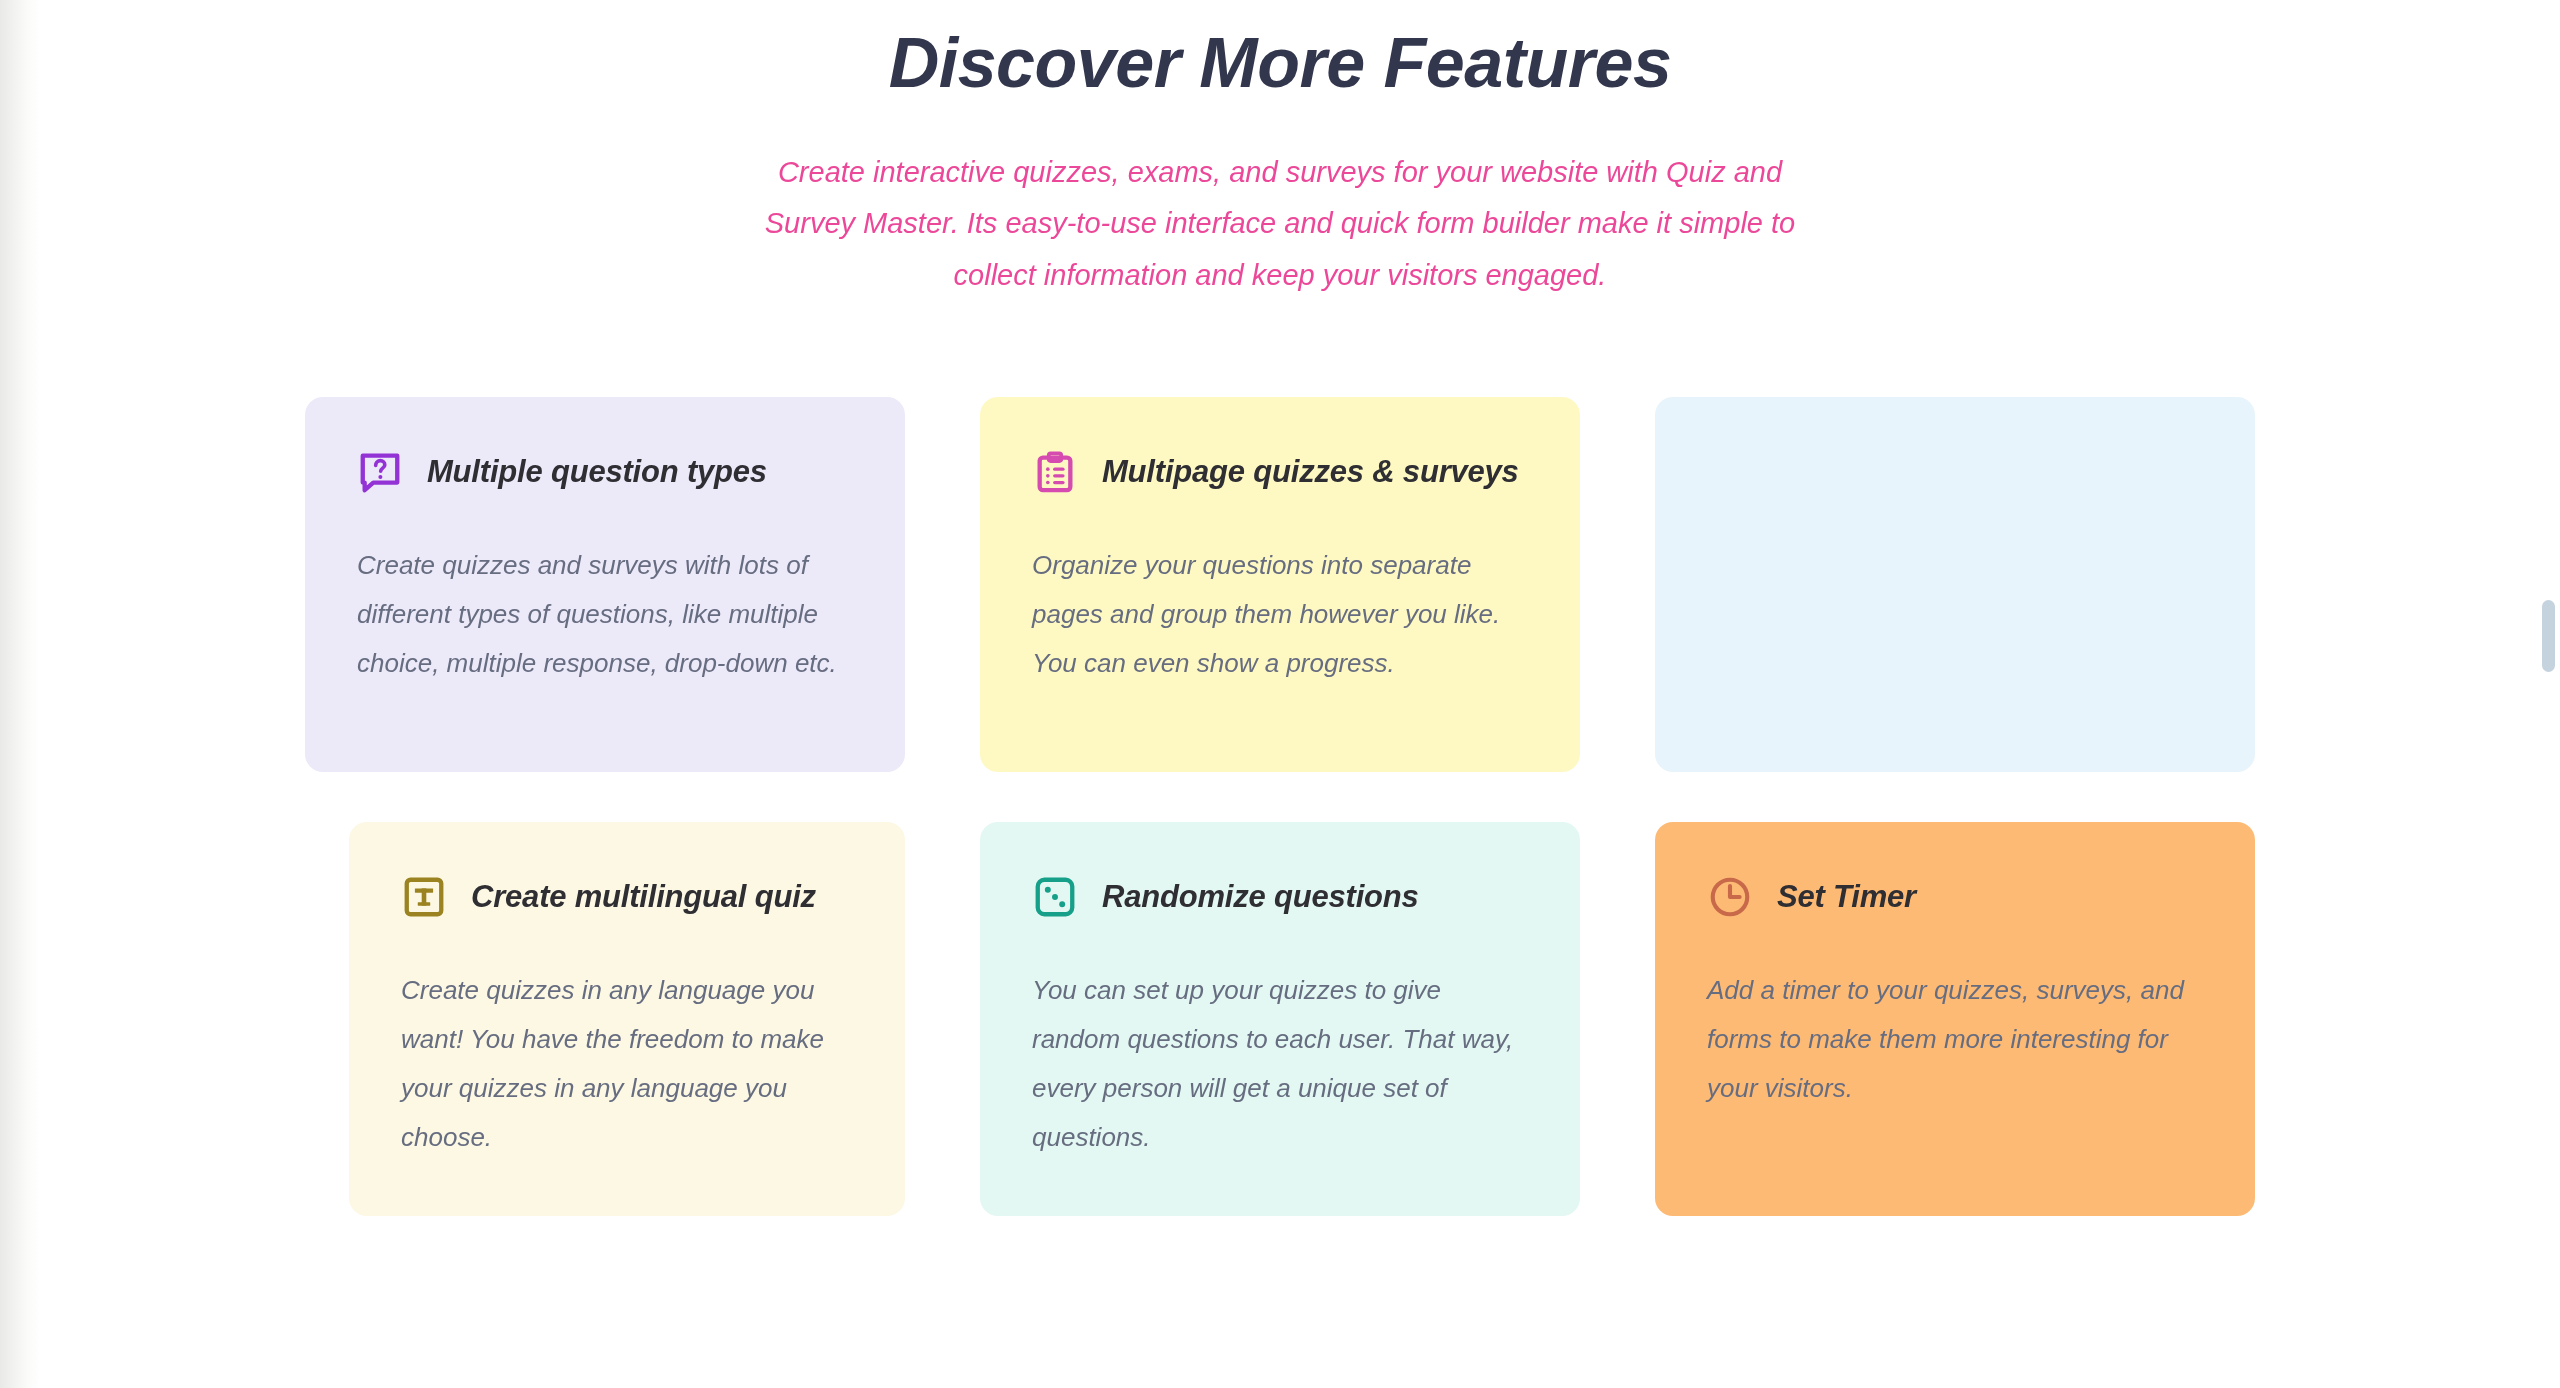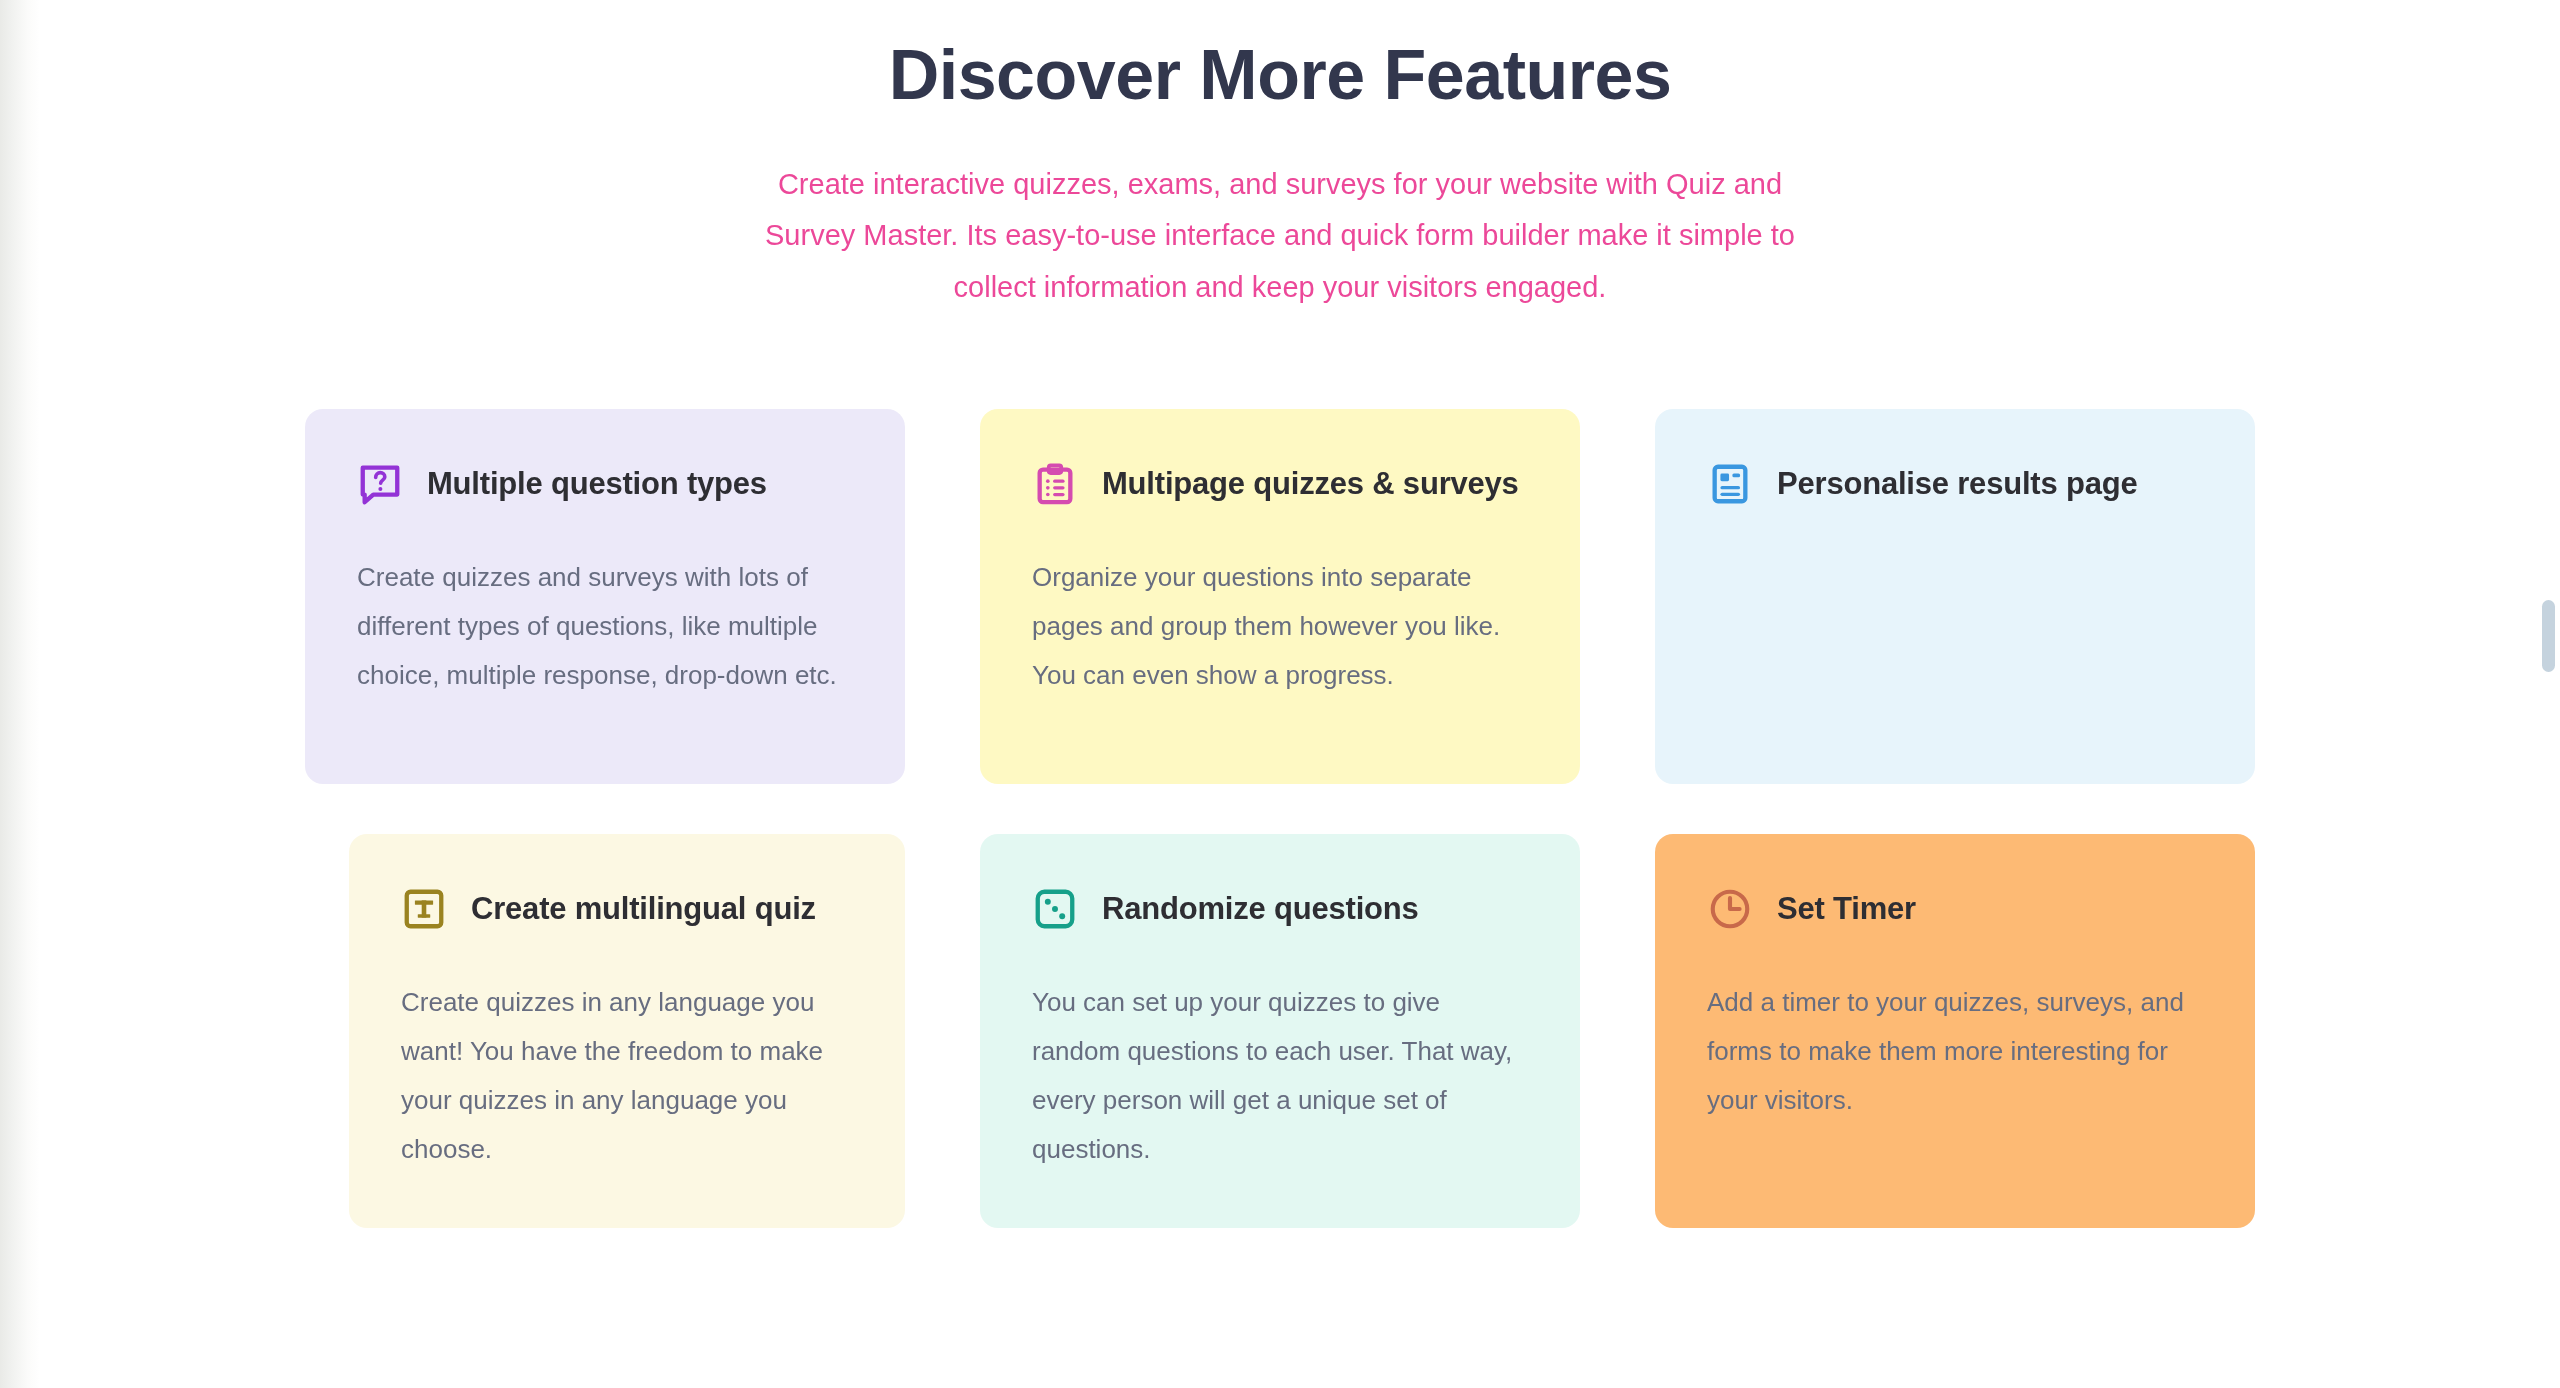--- a/index.html
+++ b/index.html
@@ -28,21 +28,22 @@
   .page {
     position: absolute;
     left: 0; top: 0;
     width: 2560px;
     height: 1388px;
   }
 
   .content {
     width: 1950px;
     margin: 0 auto;
-    padding-top: 34px;
+    padding-top: 22px;
+    font-style: italic;
   }
 
   .page-title {
     text-align: center;
     font-size: 70px;
     line-height: 1.18;
     font-weight: 700;
     color: #32374d;
     letter-spacing: -0.5px;
   }
@@ -160,32 +161,20 @@
               <rect x="22" y="26.3" width="12" height="3.4" rx="1.7" fill="#d54bb0"></rect>
               <rect x="22" y="33.3" width="12" height="3.4" rx="1.7" fill="#d54bb0"></rect>
             </svg>
           </span>
           <span class="card-title">Multipage quizzes &amp; surveys</span>
         </div>
         <p class="card-body">Organize your questions into separate pages and group them however you like. You can even show a progress.</p>
       </div>
 
       <div class="feature-card" style="background:#e7f4fb;">
-        <div class="card-head">
-          <span class="card-icon">
-            <svg viewBox="0 0 48 48" width="46" height="46" fill="none">
-              <rect x="8" y="6" width="32" height="36" rx="3.5" stroke="#3a97e0" stroke-width="4.5" fill="none"></rect>
-              <rect x="14" y="13" width="9" height="8" rx="1.5" fill="#3a97e0"></rect>
-              <rect x="26.5" y="13" width="8" height="4" rx="1.6" fill="#3a97e0"></rect>
-              <rect x="14" y="26" width="20.5" height="3.6" rx="1.8" fill="#3a97e0"></rect>
-              <rect x="14" y="33" width="20.5" height="3.6" rx="1.8" fill="#3a97e0"></rect>
-            </svg>
-          </span>
-          <span class="card-title">Personalise results page</span>
-        </div>
       </div>
 
       <div class="feature-card" style="background:#fcf8e3;margin-left:44px;">
         <div class="card-head">
           <span class="card-icon">
             <svg viewBox="0 0 48 48" width="46" height="46" fill="none">
               <rect x="6" y="6" width="36" height="36" rx="4" stroke="#9a8320" stroke-width="4.5" fill="none"></rect>
               <rect x="14.5" y="15" width="19" height="4.6" rx="0.5" fill="#9a8320"></rect>
               <rect x="21.6" y="15" width="4.8" height="18" fill="#9a8320"></rect>
               <rect x="17.5" y="29.5" width="13" height="3.6" rx="0.5" fill="#9a8320"></rect>

